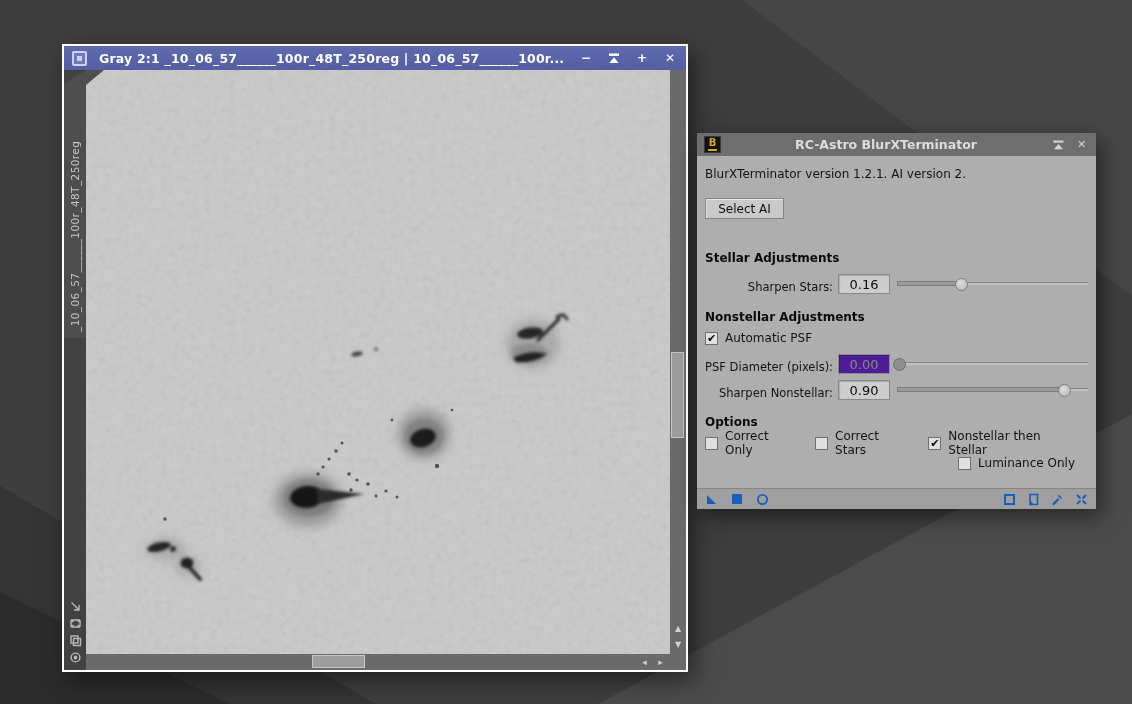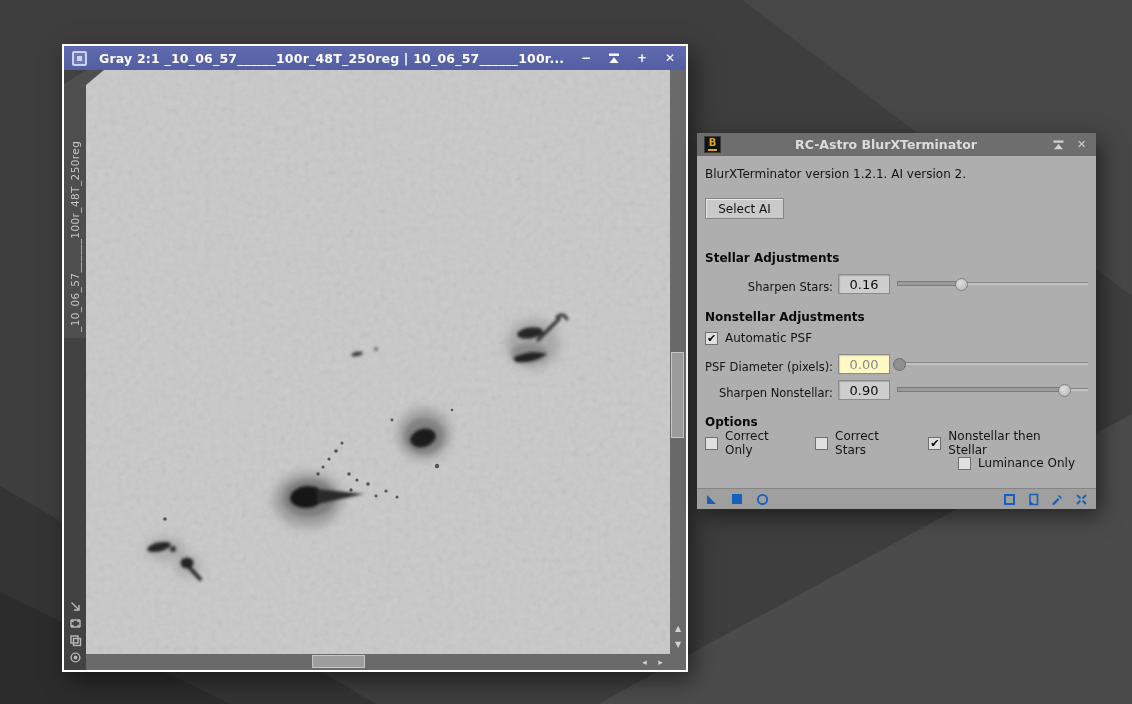--- a/index.html
+++ b/index.html
@@ -54,21 +54,21 @@
   .version-line{margin-top:11px;}
   .btn{margin-top:17px;width:79px;height:21px;background:#c9c9c9;border:1px solid #848484;
     box-shadow:inset 0 1px 0 #e8e8e8,inset 1px 0 0 #e0e0e0;display:flex;align-items:center;justify-content:center;
     font-size:12px;color:#111;}
   .section-h{font-weight:bold;color:#0a0a0a;margin-top:19px;}
   .param-row{display:flex;align-items:flex-end;height:26px;gap:5px;}
   .param-label{width:128px;text-align:right;white-space:nowrap;font-size:11.5px;flex:none;}
   .num-input{width:52px;height:20px;flex:none;background:#cdcdcd;border:1px solid #8a8a8a;
     box-shadow:inset 1px 1px 1px rgba(0,0,0,.18);display:flex;align-items:center;justify-content:center;
     font-size:13px;color:#0c0c0c;}
-  .num-input.disabled{background:#fef9c3;color:#878787;margin-top:24px;}
+  .num-input.disabled{background:#4c1d95;color:#878787;margin-top:24px;}
   .slider{position:relative;flex:1;height:20px;margin-left:2px;--f:0.5;}
   .slider .track-l{position:absolute;left:0;top:7px;height:5px;width:calc(var(--f)*100%);
     background:#9b9b9b;border:1px solid #7b7b7b;border-right:none;}
   .slider .track-r{position:absolute;left:calc(var(--f)*100%);right:0;top:8px;height:3px;
     background:#c2c2c2;border-top:1px solid #858585;}
   .slider .thumb{position:absolute;top:3.5px;left:calc(var(--f)*100% - 6px);width:13px;height:13px;
     border-radius:50%;background:radial-gradient(circle at 40% 35%,#dedede,#b4b4b4);border:1px solid #7e7e7e;}
   .slider.disabled .track-r{left:0;}
   .slider.disabled .thumb{background:#8f8f8f;border-color:#6d6d6d;}
   .check-row{display:flex;align-items:center;gap:7px;height:16px;margin-top:6px;font-size:12px;}

